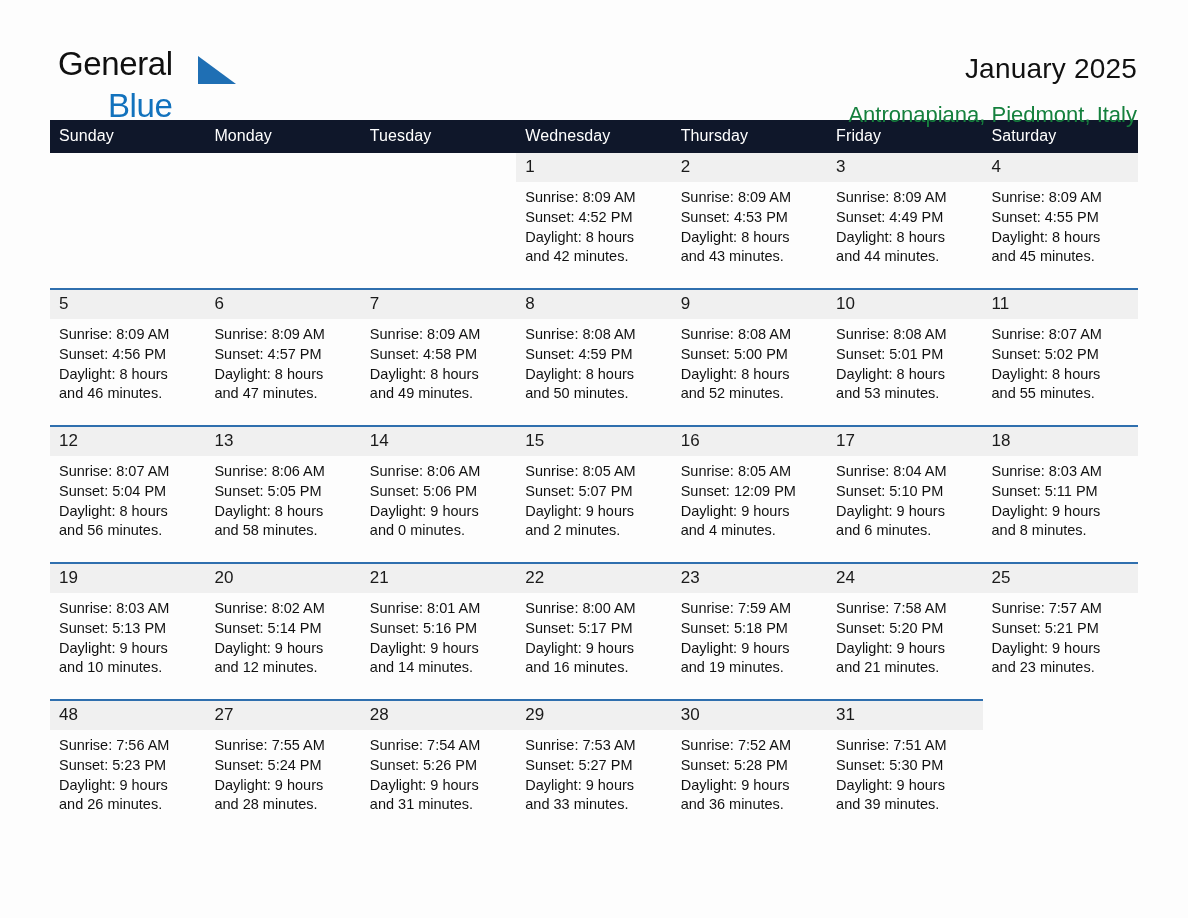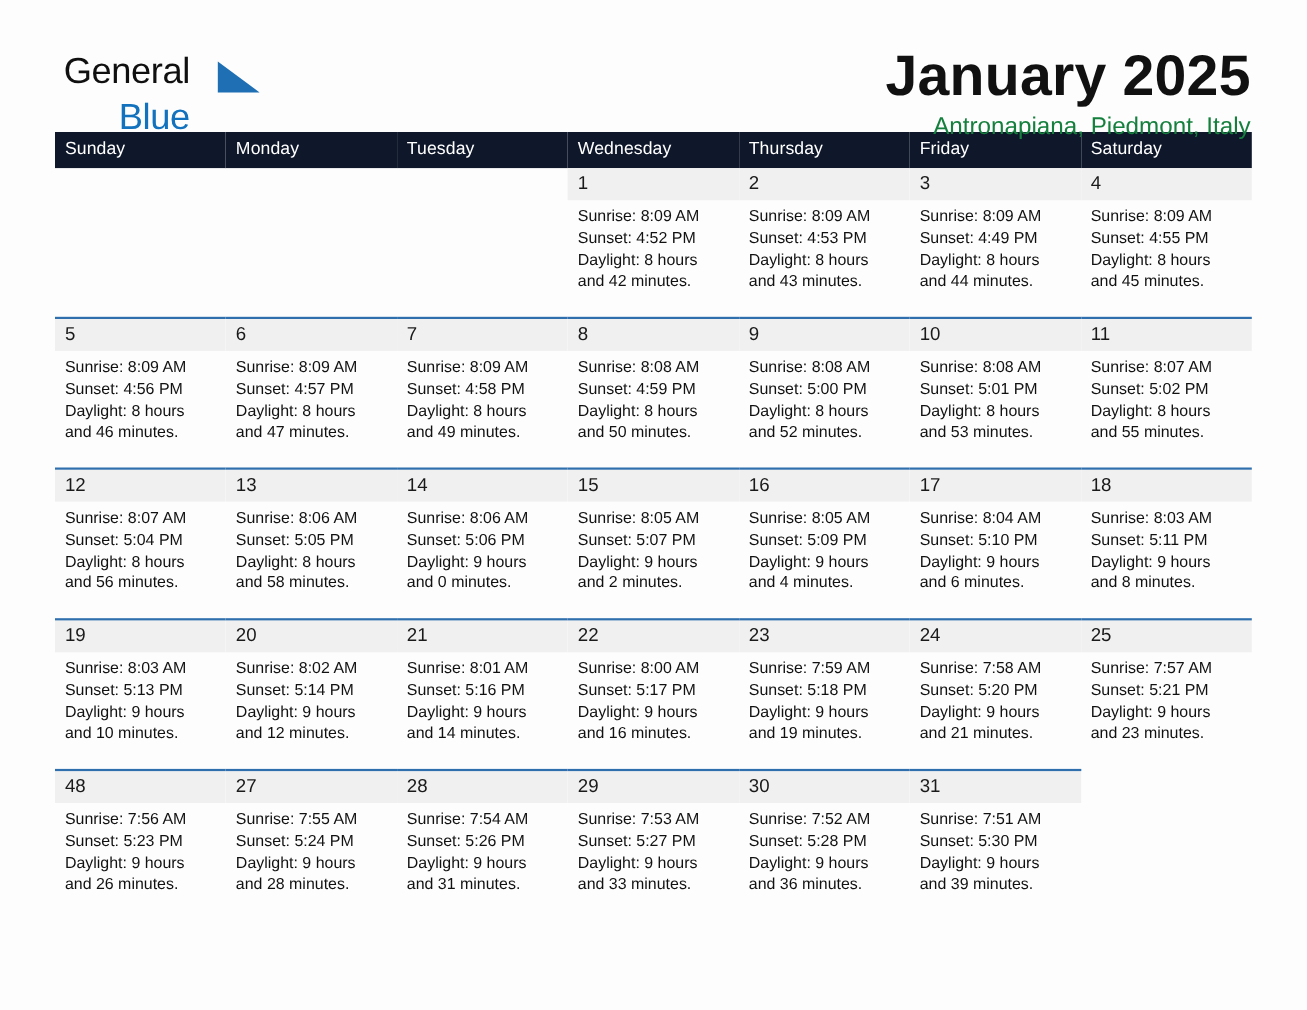--- a/index.html
+++ b/index.html
@@ -65,23 +65,23 @@
     line-height: 36px;
     letter-spacing: -0.4px;
     color: #1272bd;
   }
 
   .titles {
     text-align: right;
     padding-right: 1px;
   }
   .cal-title {
-    font-size: 52px;
+    font-size: 28px;
     line-height: 46px;
-    font-weight: bold;
+    font-weight: normal;
     color: #111;
     margin: 0;
     letter-spacing: 0.2px;
   }
   .cal-subtitle {
     font-size: 22px;
     line-height: 30px;
     color: #15803d;
     margin: 8px 0 0 0;
     font-weight: normal;
@@ -313,21 +313,21 @@
               <div>Sunrise: 8:05 AM</div>
               <div>Sunset: 5:07 PM</div>
               <div>Daylight: 9 hours</div>
               <div>and 2 minutes.</div>
             </div>
           </td>
           <td class="has-date">
             <div class="daybar">16</div>
             <div class="details">
               <div>Sunrise: 8:05 AM</div>
-              <div>Sunset: 5:09 PM</div>
+              <div>Sunset: 12:09 PM</div>
               <div>Daylight: 9 hours</div>
               <div>and 4 minutes.</div>
             </div>
           </td>
           <td class="has-date">
             <div class="daybar">17</div>
             <div class="details">
               <div>Sunrise: 8:04 AM</div>
               <div>Sunset: 5:10 PM</div>
               <div>Daylight: 9 hours</div>

